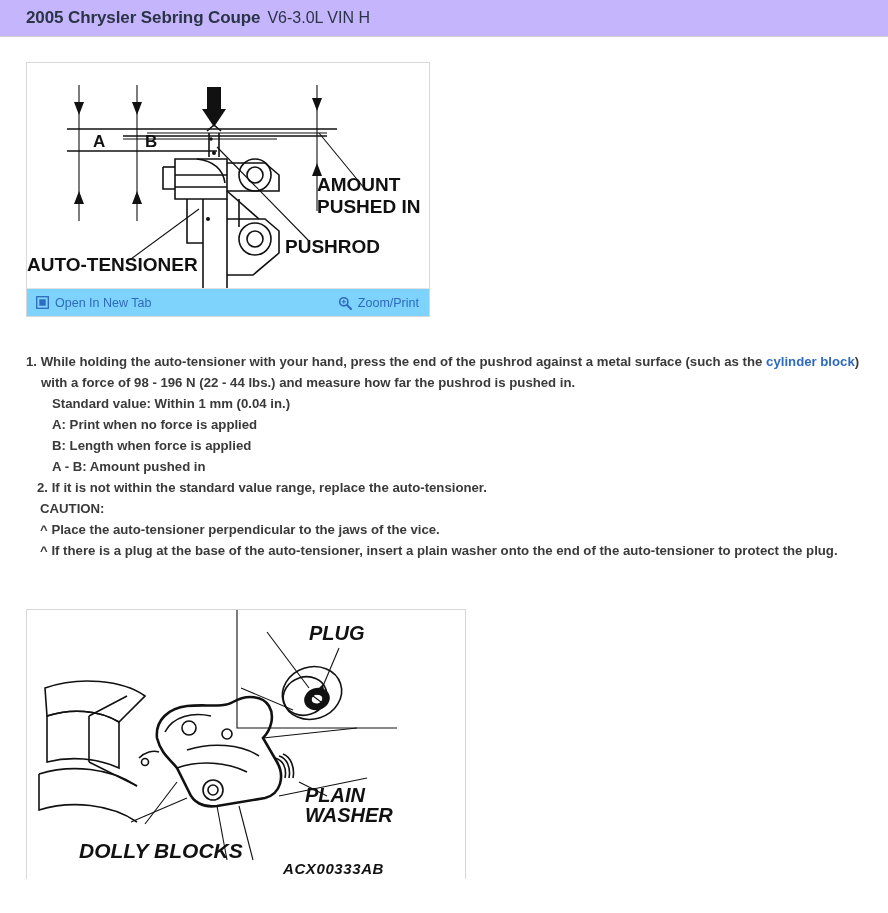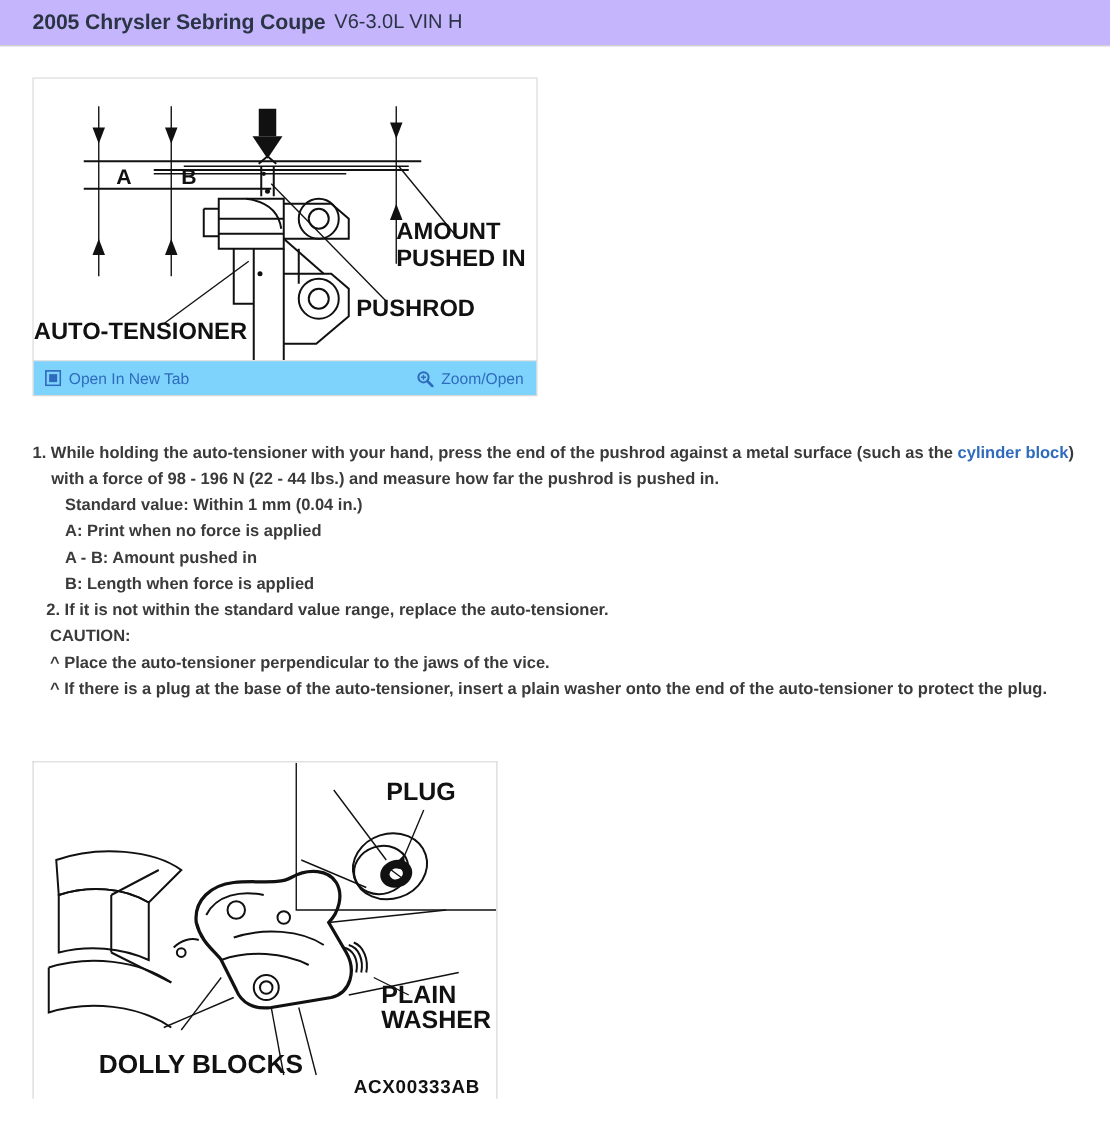--- a/index.html
+++ b/index.html
@@ -49,24 +49,25 @@
     background: #ffffff;
     margin-left: 26px;
     position: relative;
   }
   .figure-panel.first {
     margin-top: 25px;
     width: 404px;
   }
   .figure-panel.second {
     margin-top: 48px;
-    width: 372px;
+    width: 440px;
     height: 270px;
     overflow: hidden;
     border-bottom: none;
+    font-style: italic;
   }
   .figure-image {
     display: block;
     background: #fff;
     overflow: hidden;
   }
   .figure-toolbar {
     height: 28px;
     border-top: 1px solid #e2e2e2;
     background: #7dd3fc;
@@ -249,33 +250,33 @@
         <span>Open In New Tab</span>
       </span>
       <span class="tool-link">
         <span class="tool-icon">
           <svg width="14" height="14" viewBox="0 0 14 14" xmlns="http://www.w3.org/2000/svg">
             <circle cx="5.8" cy="5.8" r="4.1" fill="none" stroke="#2f6bbd" stroke-width="1.6"></circle>
             <path d="M9 9 L13 13" stroke="#2f6bbd" stroke-width="2" stroke-linecap="round"></path>
             <path d="M3.8 5.8 L7.8 5.8 M5.8 3.8 L5.8 7.8" stroke="#2f6bbd" stroke-width="1.1"></path>
           </svg>
         </span>
-        <span>Zoom/Open</span>
+        <span>Zoom/Print</span>
       </span>
     </div>
   </div>
 
   <div class="steps">
     <div class="step-wrap">
       <span>1. While holding the auto-tensioner with your hand, press the end of the pushrod against a metal surface (such as the </span><a class="inline-link" href="#">cylinder block</a><span>) with a force of 98 - 196 N (22 - 44 lbs.) and measure how far the pushrod is pushed in.</span>
     </div>
     <div class="step-sub">Standard value: Within 1 mm (0.04 in.)</div>
     <div class="step-sub">A: Print when no force is applied</div>
+    <div class="step-sub">B: Length when force is applied</div>
     <div class="step-sub">A - B: Amount pushed in</div>
-    <div class="step-sub">B: Length when force is applied</div>
     <div class="step-num" style="padding-left:11px">2. If it is not within the standard value range, replace the auto-tensioner.</div>
   </div>
 
   <div class="caution-block">
     <div class="caution-title">CAUTION:</div>
     <div class="caution-item">
       <span class="caret">^</span>
       <span>Place the auto-tensioner perpendicular to the jaws of the vice.</span>
     </div>
     <div class="caution-item">

